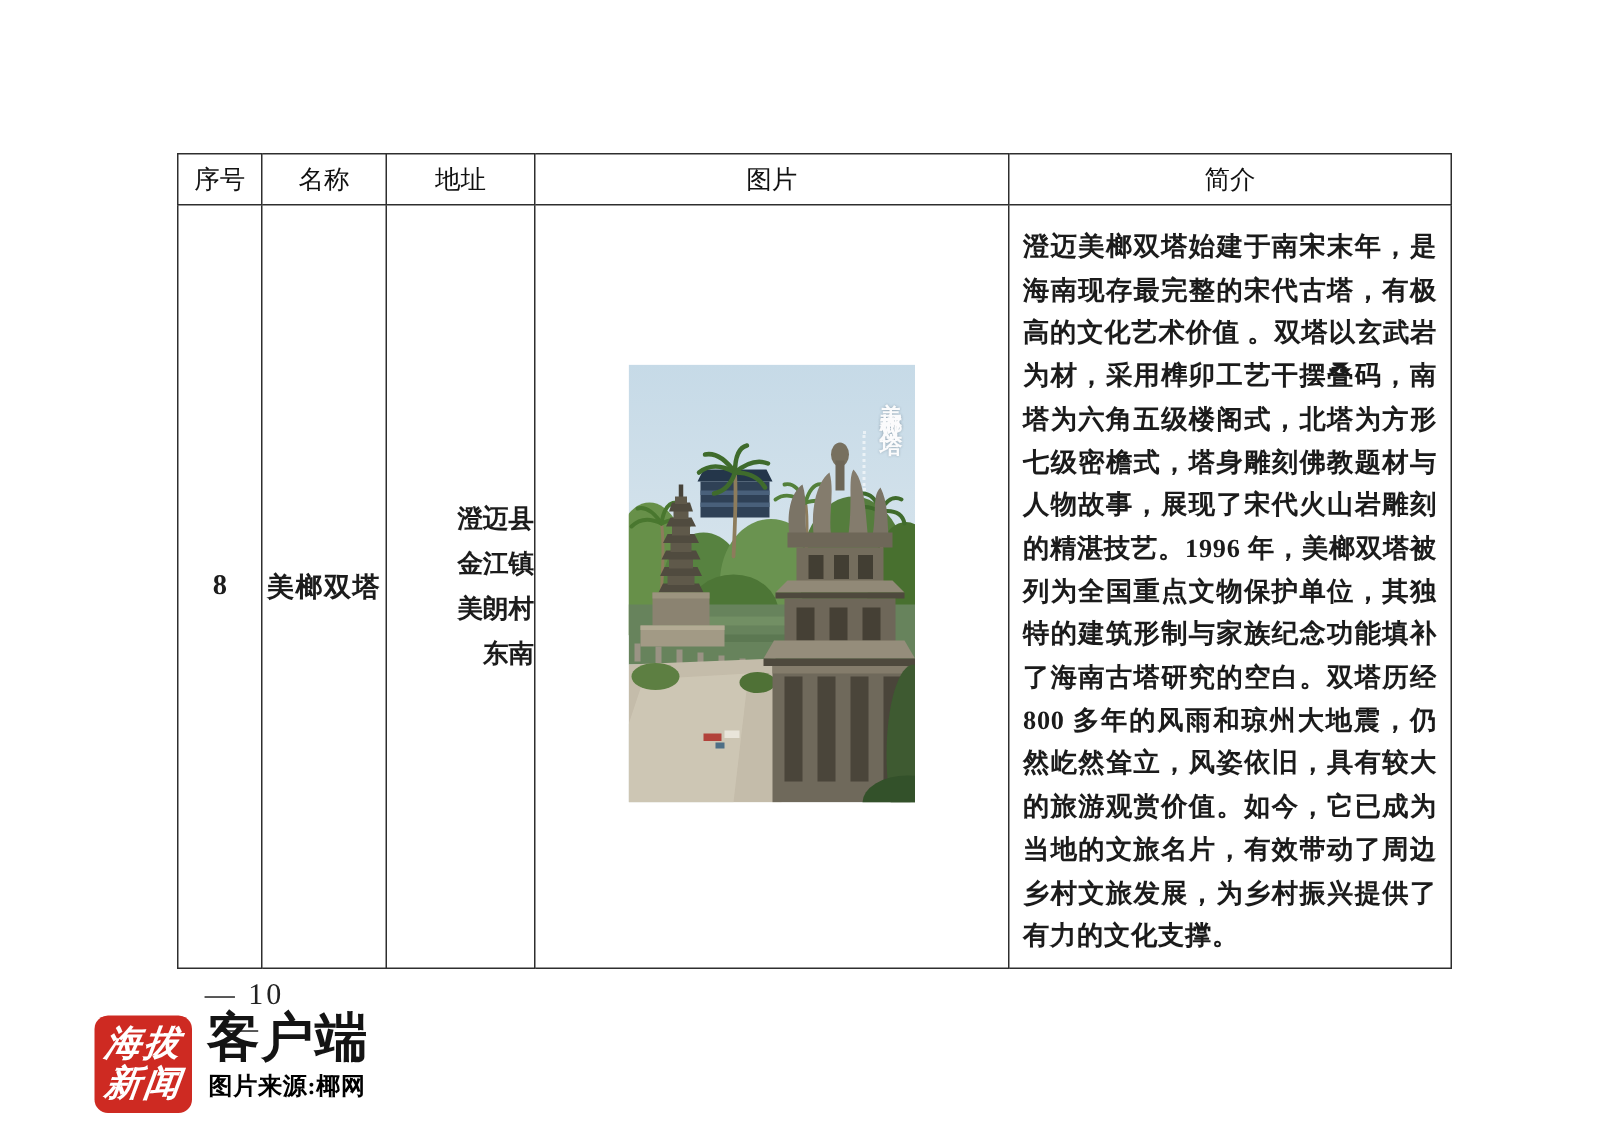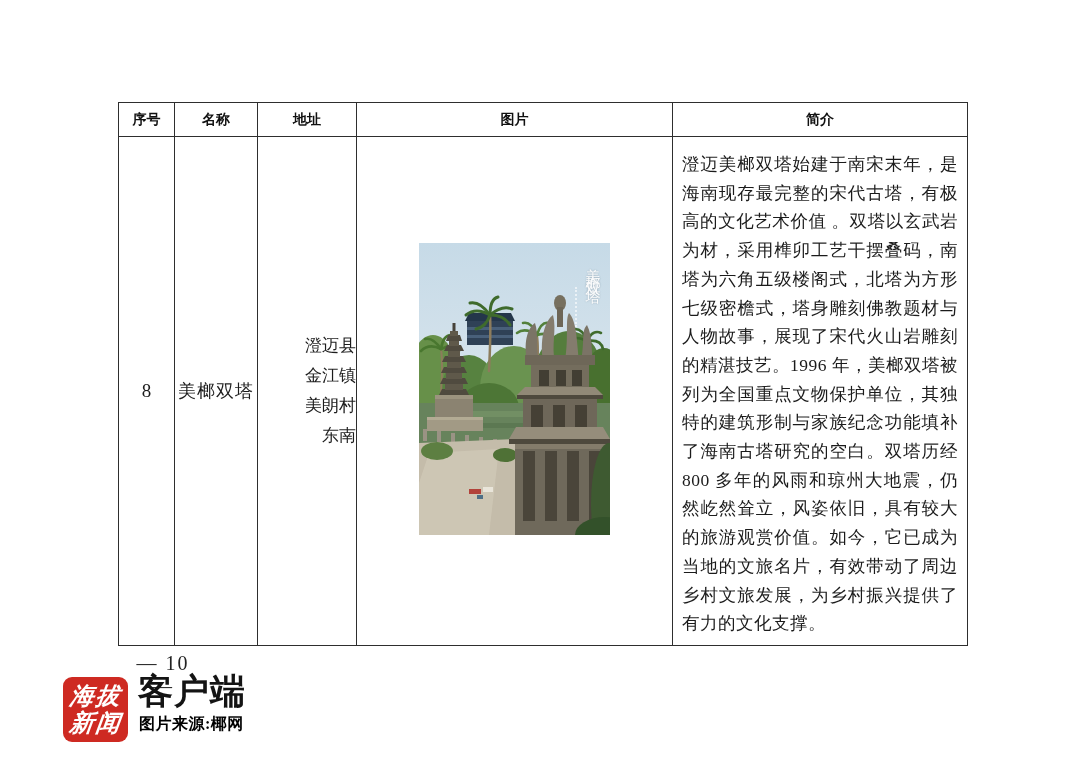--- a/index.html
+++ b/index.html
@@ -7,25 +7,25 @@
     width:1080px;height:763px;position:relative;background:#ffffff;
     font-family:"Liberation Serif","DejaVu Serif",serif;color:#1c1c1c;
     overflow:hidden;
   }
   
   .doc-table{
     position:absolute;left:118px;top:102px;width:849px;
     border-collapse:collapse;table-layout:fixed;
   }
   .doc-table th,.doc-table td{
-    border:1.6px solid #2e2e2e;padding:0;vertical-align:middle;
+    border:1.6px solid #2e2e2e;padding:0;vertical-align:middle;font-weight:bold;
   }
   .doc-table th{
     height:33px;font-family:"Liberation Sans","DejaVu Sans",sans-serif;
-    font-weight:bold;font-size:14px;text-align:center;color:#111;
+    font-weight:normal;font-size:17px;text-align:center;color:#111;
   }
   .row-cell{height:508px;}
   .serial-cell{text-align:center;font-size:19px;}
   .name-cell{text-align:center;font-size:18px;letter-spacing:1px;}
   .address-cell{text-align:right;font-size:17px;}
   .address-cell .addr-line{display:block;line-height:30px;}
   .photo-cell{text-align:center;}
   .desc-cell{vertical-align:top;}
   .desc-text{
     padding:6px 9px 0 9px;font-size:17.5px;line-height:28.7px;

